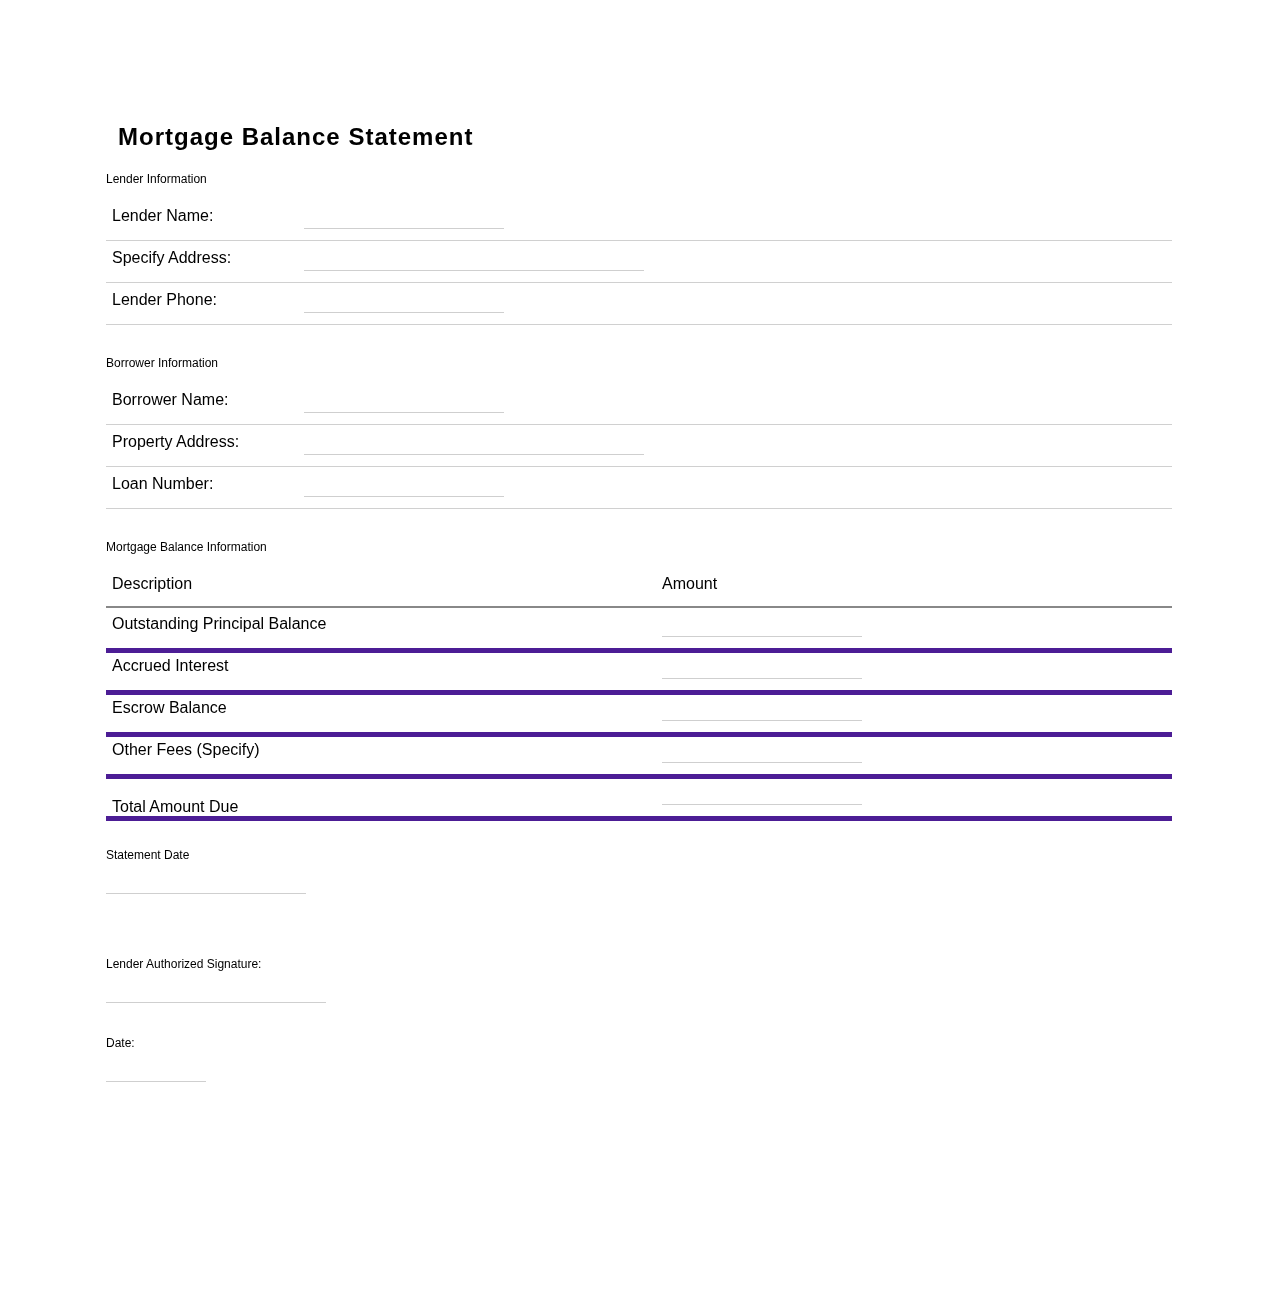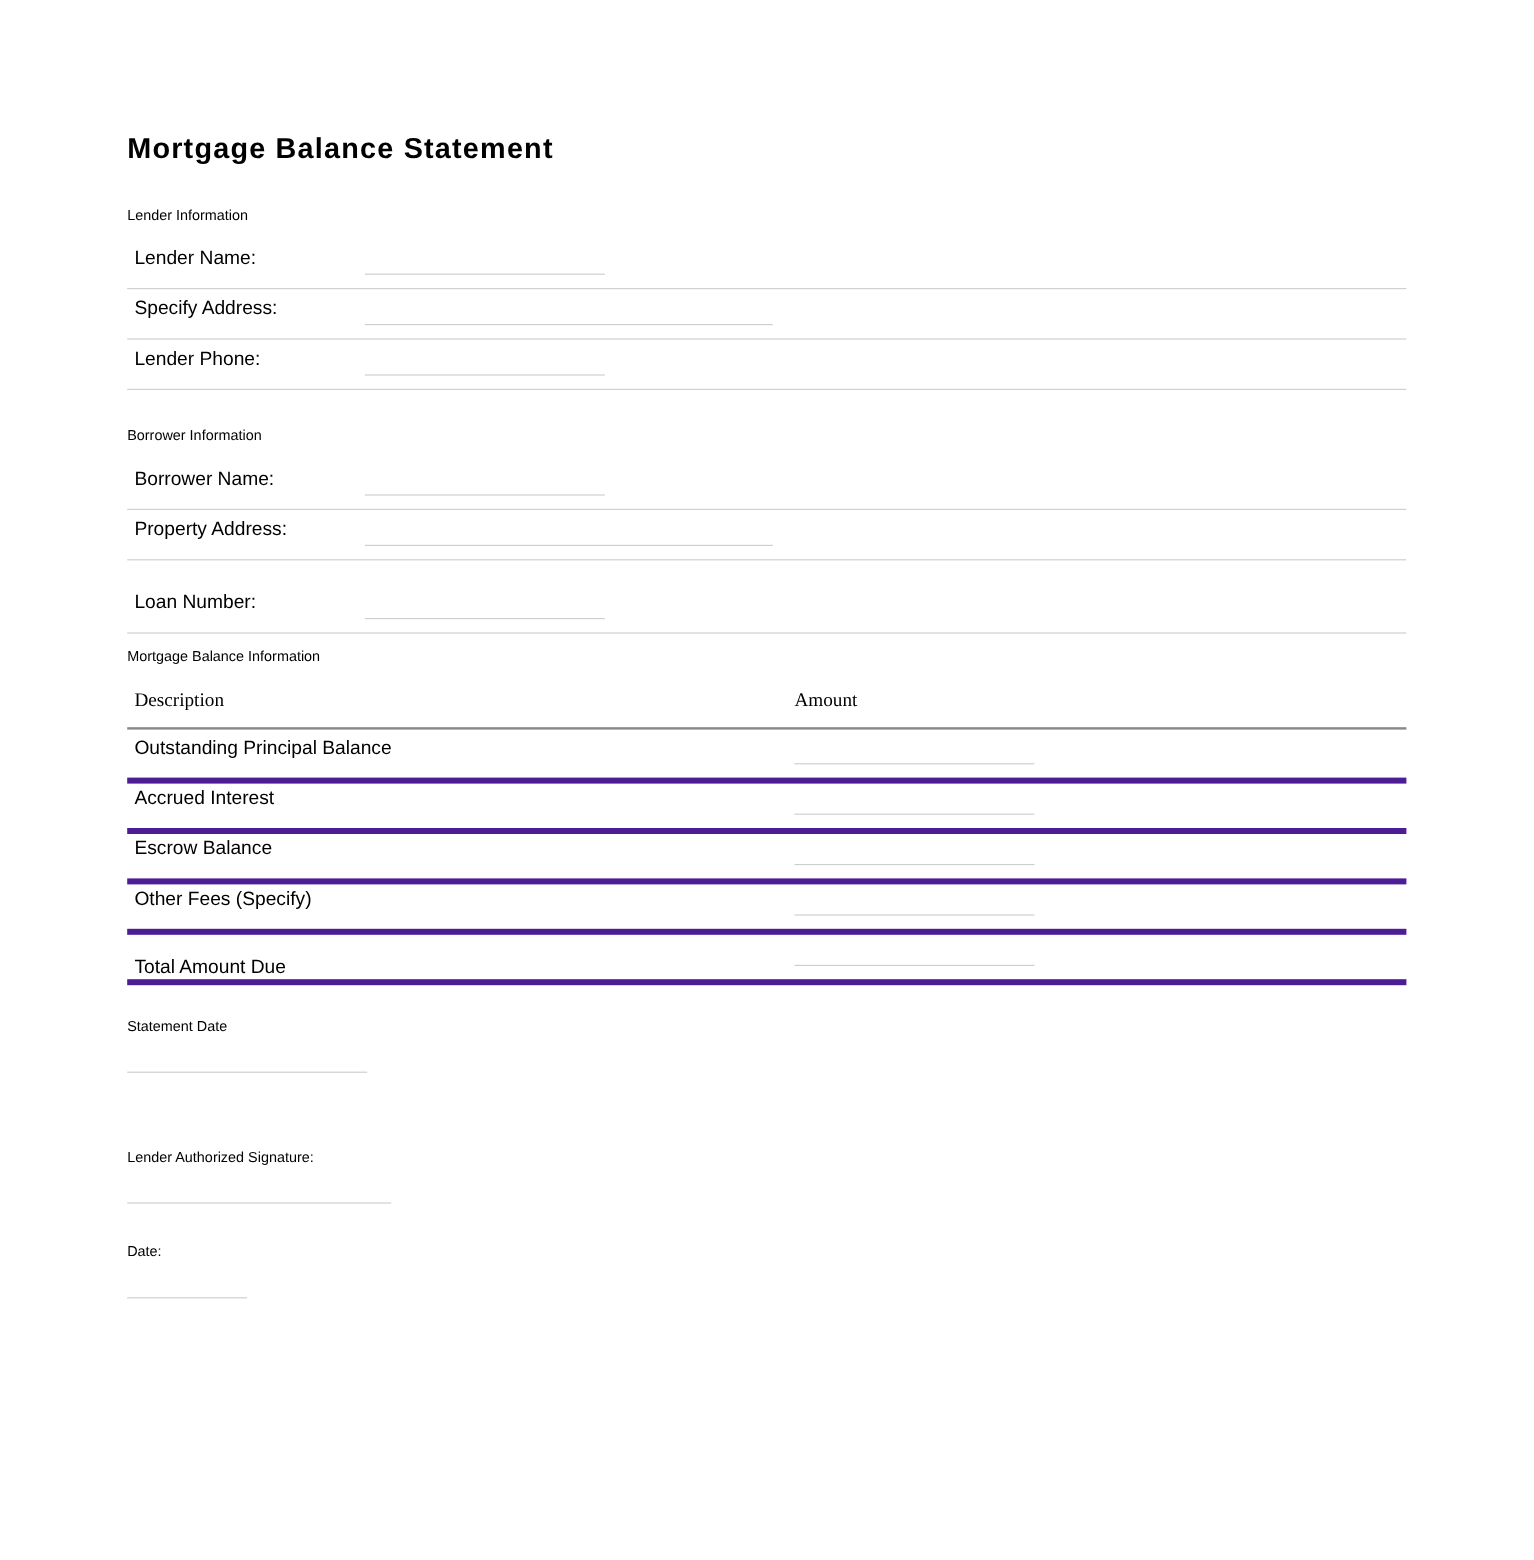--- a/index.html
+++ b/index.html
@@ -1,23 +1,23 @@
 <!DOCTYPE html>
 <html><head>
 <meta charset="utf-8">
 <style>
   html, body { margin:0; padding:0; background:#ffffff; }
   body { width:1278px; height:1300px; position:relative; font-family:"Liberation Sans", sans-serif; color:#000; font-size:16px; }
   .page { position:absolute; left:106px; top:0; width:1066px; }
-  .title { position:absolute; top:111px; left:0; font-size:24px; font-weight:bold; letter-spacing:1px; margin:0; white-space:nowrap; }
+  .title { position:absolute; top:111px; left:0; font-size:24px; font-weight:bold; letter-spacing:1px; margin:12px; white-space:nowrap; }
   .section-label { position:absolute; left:0; font-size:12px; }
   .row { position:absolute; left:0; width:1066px; height:42px; border-bottom:1px solid #d0d0d0; }
   .row .lbl { position:absolute; left:6px; top:9px; font-size:16px;text-align:center; }
   .row .line { position:absolute; left:198px; top:30px; height:0; border-bottom:1px solid #cfcfcf; }
-  .hdr { position:absolute; left:0; width:1066px; height:44px; border-bottom:2px solid #888888;font-family:Liberation Serif, serif; }
+  .hdr { position:absolute; left:0; width:1066px; height:44px; border-bottom:2px solid #888888; }
   .hdr .c1 { position:absolute; left:6px; top:13px; }
   .hdr .c2 { position:absolute; left:556px; top:13px; }
   .trow { position:absolute; left:0; width:1066px; height:42px; border-bottom:5px solid #4c1d95; }
   .trow .c1 { position:absolute; left:6px; top:9px; }
   .trow .amt { position:absolute; left:556px; top:30px; width:200px; border-bottom:1px solid #cfcfcf; }
   .bold { font-weight:normal;margin-top:15px; }
   .free-label { position:absolute; left:0; font-size:12px; }
   .free-line { position:absolute; left:0; border-bottom:1px solid #cfcfcf; height:0; }
 </style>
 </head>
@@ -42,21 +42,21 @@
 
   <div class="section-label" style="top:356px">Borrower Information</div>
   <div class="row" style="top:382px">
     <span class="lbl">Borrower Name:</span>
     <span class="line" style="width:200px"></span>
   </div>
   <div class="row" style="top:424px">
     <span class="lbl">Property Address:</span>
     <span class="line" style="width:340px"></span>
   </div>
-  <div class="row" style="top:485px">
+  <div class="row" style="top:466px">
     <span class="lbl">Loan Number:</span>
     <span class="line" style="width:200px"></span>
   </div>
 
   <div class="section-label" style="top:540px">Mortgage Balance Information</div>
   <div class="hdr" style="top:562px">
     <span class="c1">Description</span>
     <span class="c2">Amount</span>
   </div>
   <div class="trow" style="top:606px">

